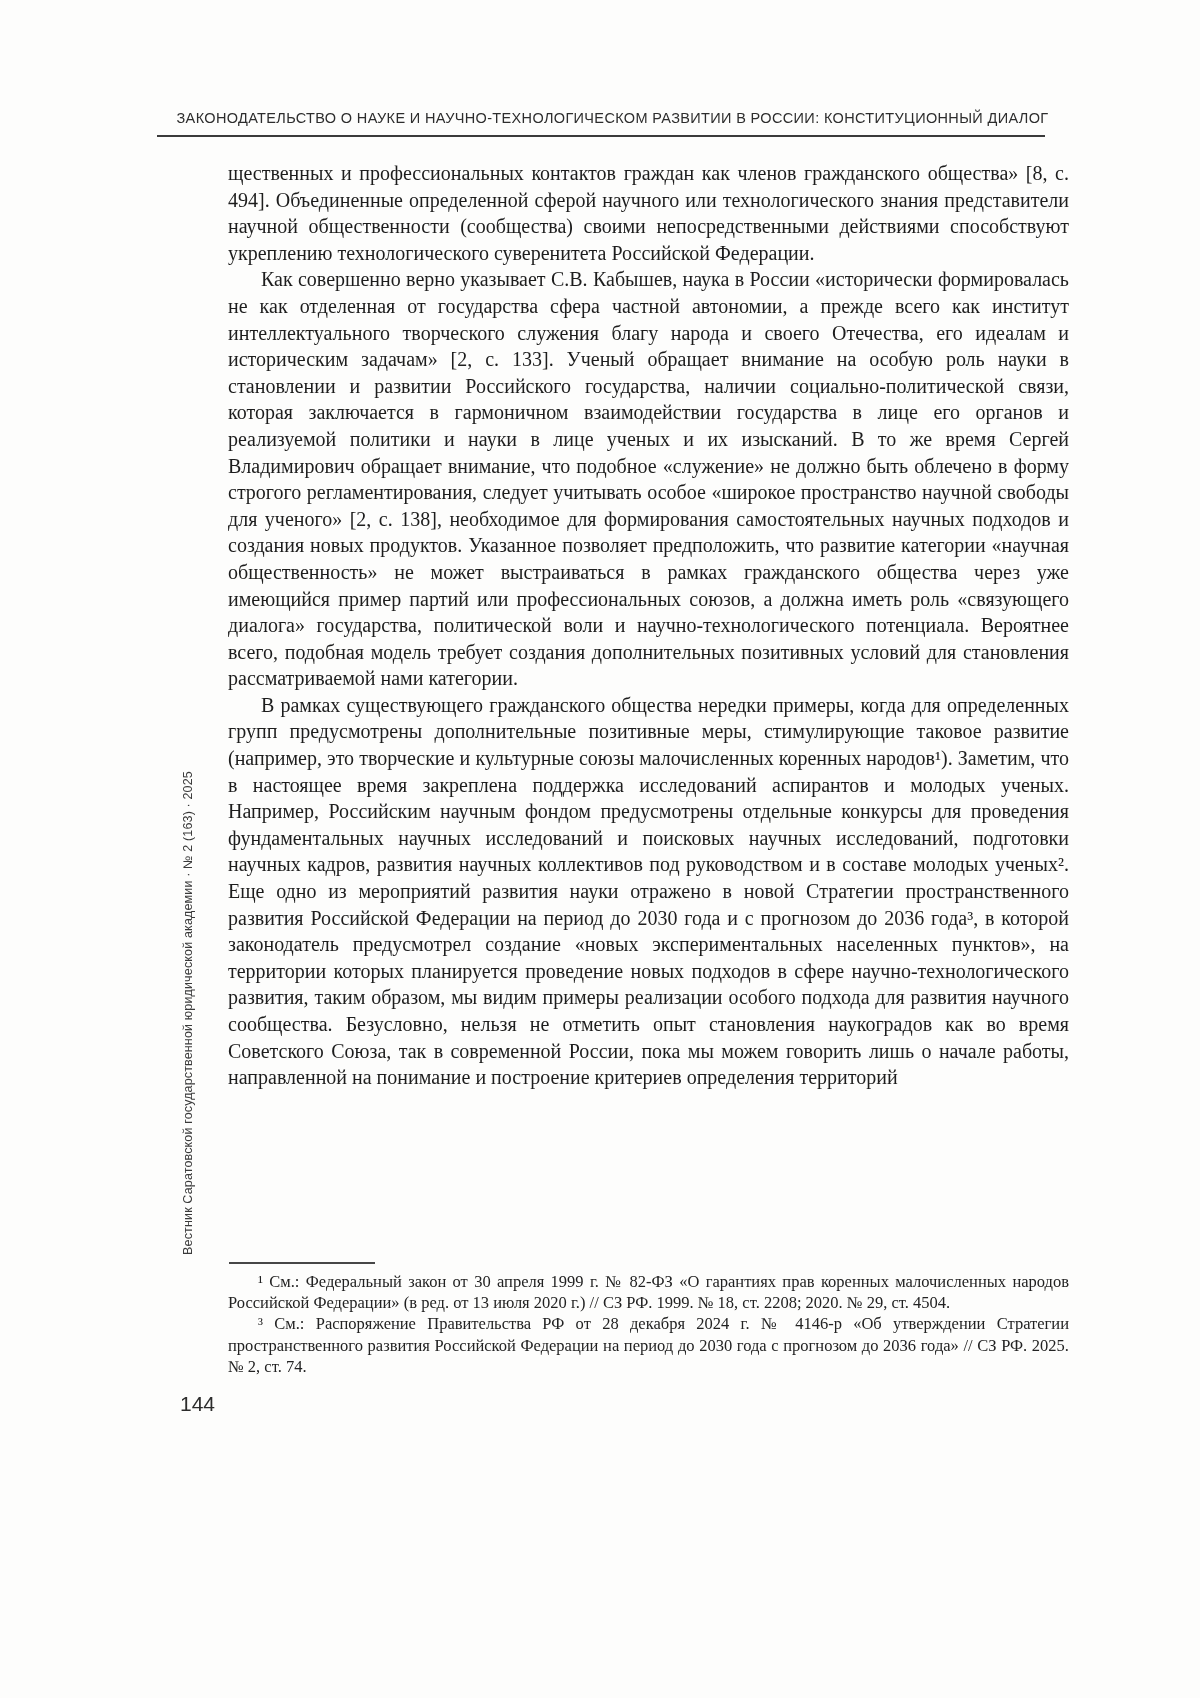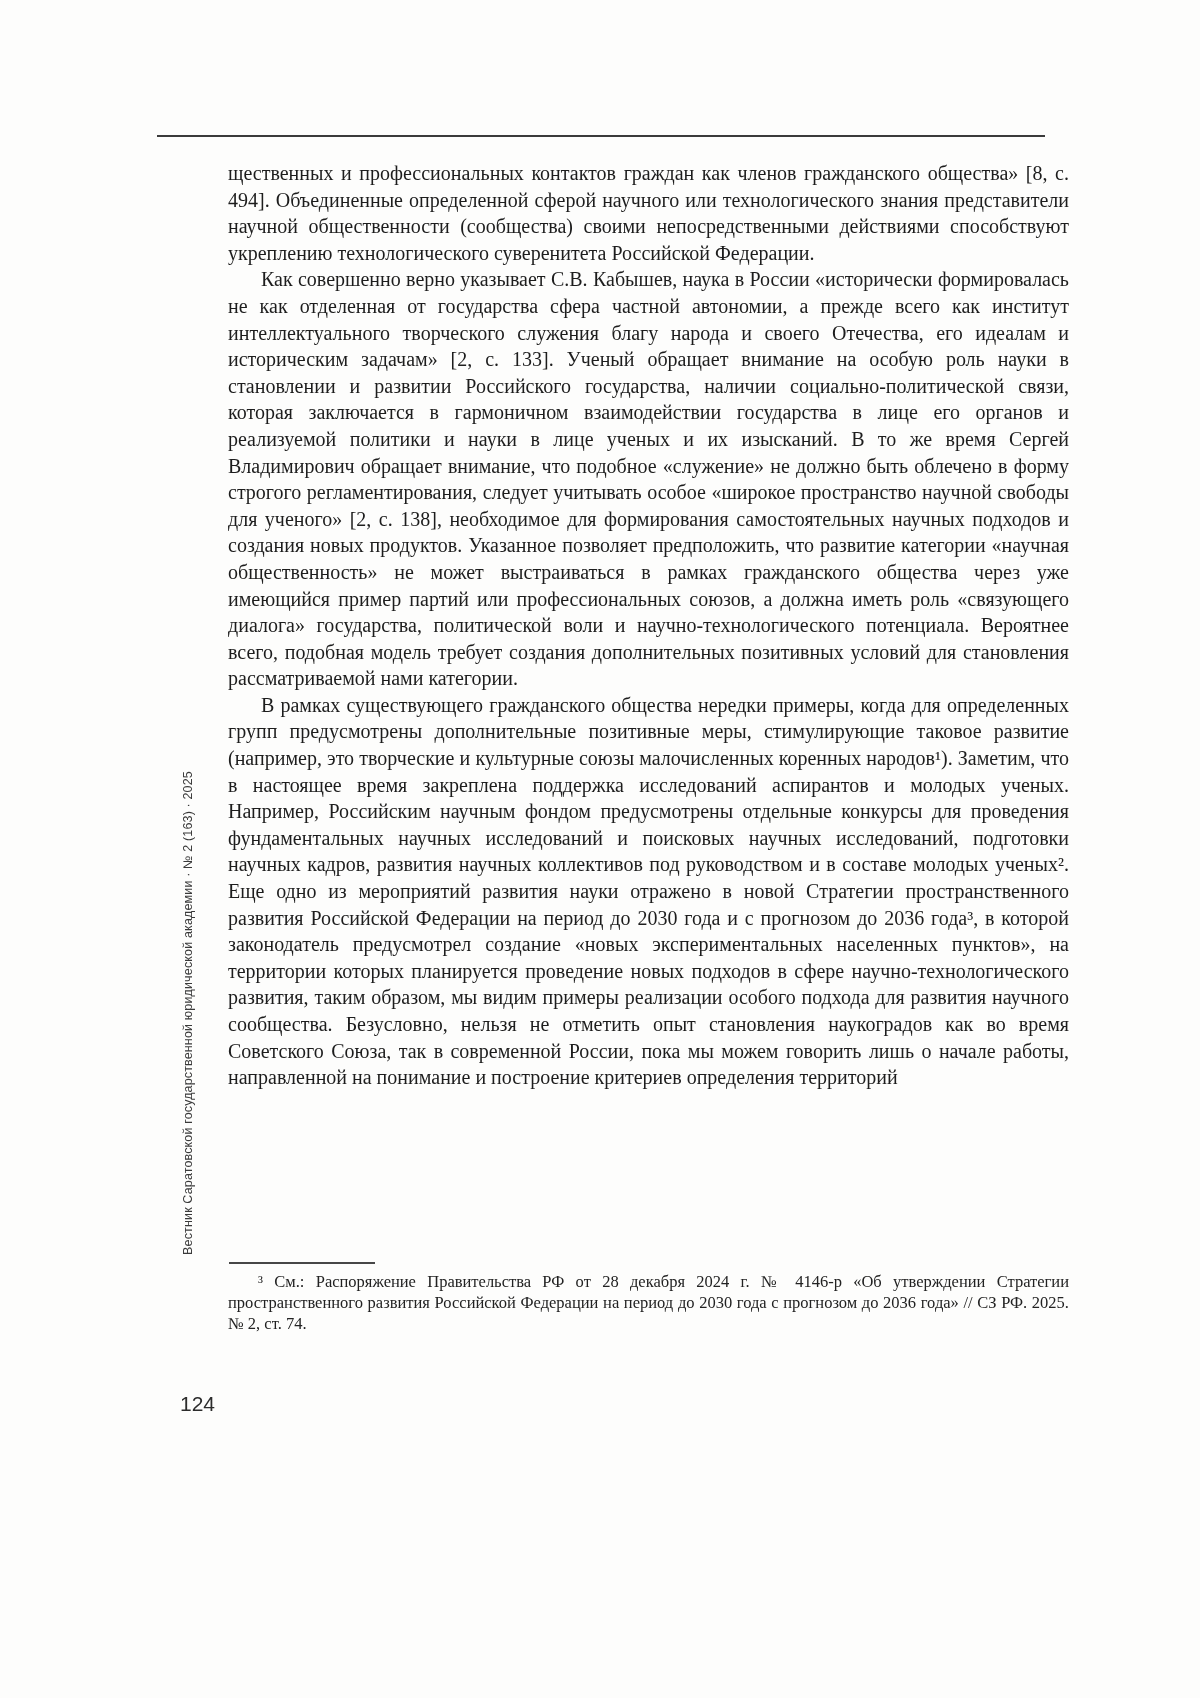--- a/index.html
+++ b/index.html
@@ -81,32 +81,34 @@
     font-family: "Liberation Sans", sans-serif;
     font-size: 21px;
     color: #2c2c2c;
   }
 </style>
 </head>
 <body>
 
 <div class="page">
 
+  <div class="running-head">ЗАКОНОДАТЕЛЬСТВО О НАУКЕ И НАУЧНО-ТЕХНОЛОГИЧЕСКОМ РАЗВИТИИ В РОССИИ: КОНСТИТУЦИОННЫЙ ДИАЛОГ</div>
 
   <div class="head-rule"></div>
 
   <div class="body-text">
     <p>щественных и профессиональных контактов граждан как членов гражданского общества» [8, с. 494]. Объединенные определенной сферой научного или технологического знания представители научной общественности (сообщества) своими непосредственными действиями способствуют укреплению технологического суверенитета Российской Федерации.</p>
     <p class="indent">Как совершенно верно указывает С.В. Кабышев, наука в России «исторически формировалась не как отделенная от государства сфера частной автономии, а прежде всего как институт интеллектуального творческого служения благу народа и своего Отечества, его идеалам и историческим задачам» [2, с. 133]. Ученый обращает внимание на особую роль науки в становлении и развитии Российского государства, наличии социально-политической связи, которая заключается в гармоничном взаимодействии государства в лице его органов и реализуемой политики и науки в лице ученых и их изысканий. В то же время Сергей Владимирович обращает внимание, что подобное «служение» не должно быть облечено в форму строгого регламентирования, следует учитывать особое «широкое пространство научной свободы для ученого» [2, с. 138], необходимое для формирования самостоятельных научных подходов и создания новых продуктов. Указанное позволяет предположить, что развитие категории «научная общественность» не может выстраиваться в рамках гражданского общества через уже имеющийся пример партий или профессиональных союзов, а должна иметь роль «связующего диалога» государства, политической воли и научно-технологического потенциала. Вероятнее всего, подобная модель требует создания дополнительных позитивных условий для становления рассматриваемой нами категории.</p>
     <p class="indent">В рамках существующего гражданского общества нередки примеры, когда для определенных групп предусмотрены дополнительные позитивные меры, стимулирующие таковое развитие (например, это творческие и культурные союзы малочисленных коренных народов¹). Заметим, что в настоящее время закреплена поддержка исследований аспирантов и молодых ученых. Например, Российским научным фондом предусмотрены отдельные конкурсы для проведения фундаментальных научных исследований и поисковых научных исследований, подготовки научных кадров, развития научных коллективов под руководством и в составе молодых ученых². Еще одно из мероприятий развития науки отражено в новой Стратегии пространственного развития Российской Федерации на период до 2030 года и с прогнозом до 2036 года³, в которой законодатель предусмотрел создание «новых экспериментальных населенных пунктов», на территории которых планируется проведение новых подходов в сфере научно-технологического развития, таким образом, мы видим примеры реализации особого подхода для развития научного сообщества. Безусловно, нельзя не отметить опыт становления наукоградов как во время Советского Союза, так в современной России, пока мы можем говорить лишь о начале работы, направленной на понимание и построение критериев определения территорий</p>
   </div>
 
   <div class="fn-rule"></div>
 
   <div class="footnotes">
+    <p>¹  См.: Федеральный закон от 30 апреля 1999 г. № 82-ФЗ «О гарантиях прав коренных малочисленных народов Российской Федерации» (в ред. от 13 июля 2020 г.) // СЗ РФ. 1999. № 18, ст. 2208; 2020. № 29, ст. 4504.</p>
     <p>³  См.: Распоряжение Правительства РФ от 28 декабря 2024 г. № 4146-р «Об утверждении Стратегии пространственного развития Российской Федерации на период до 2030 года с прогнозом до 2036 года» // СЗ РФ. 2025. № 2, ст. 74.</p>
   </div>
 
   <div class="sidebar-label">Вестник Саратовской государственной юридической академии · № 2 (163) · 2025</div>
 
-  <div class="page-number">124</div>
+  <div class="page-number">144</div>
 
 </div>
 
 </body></html>

